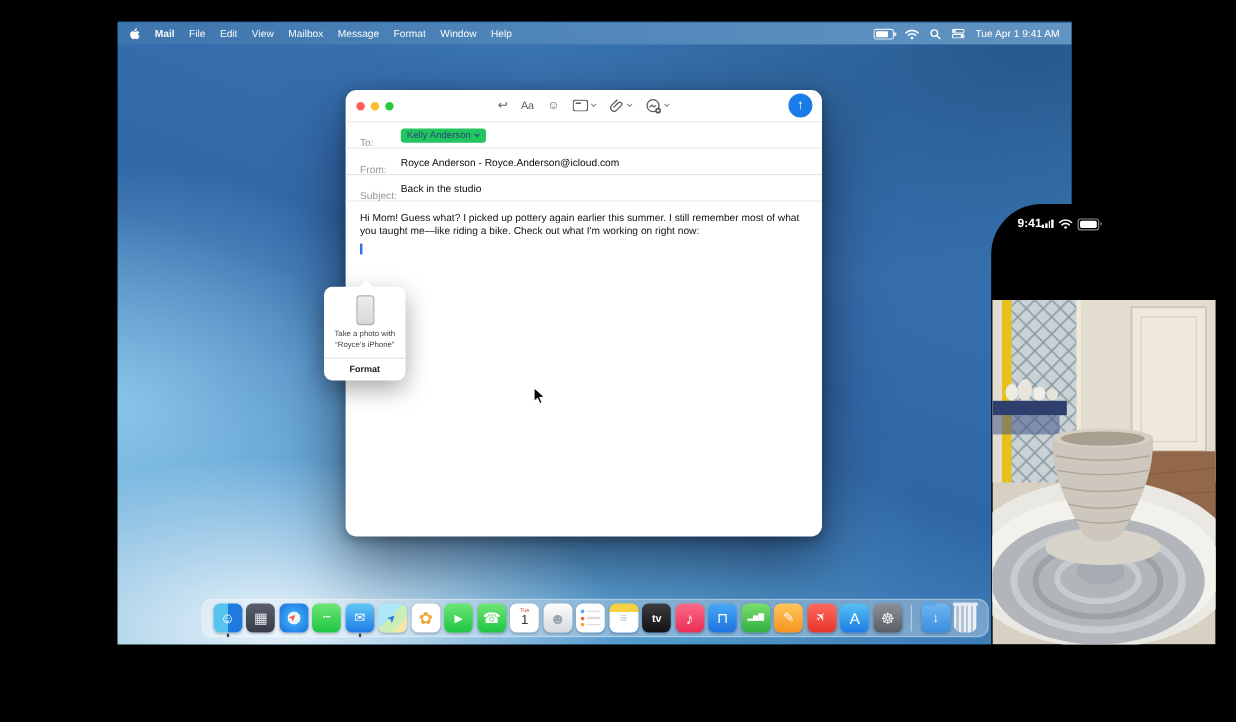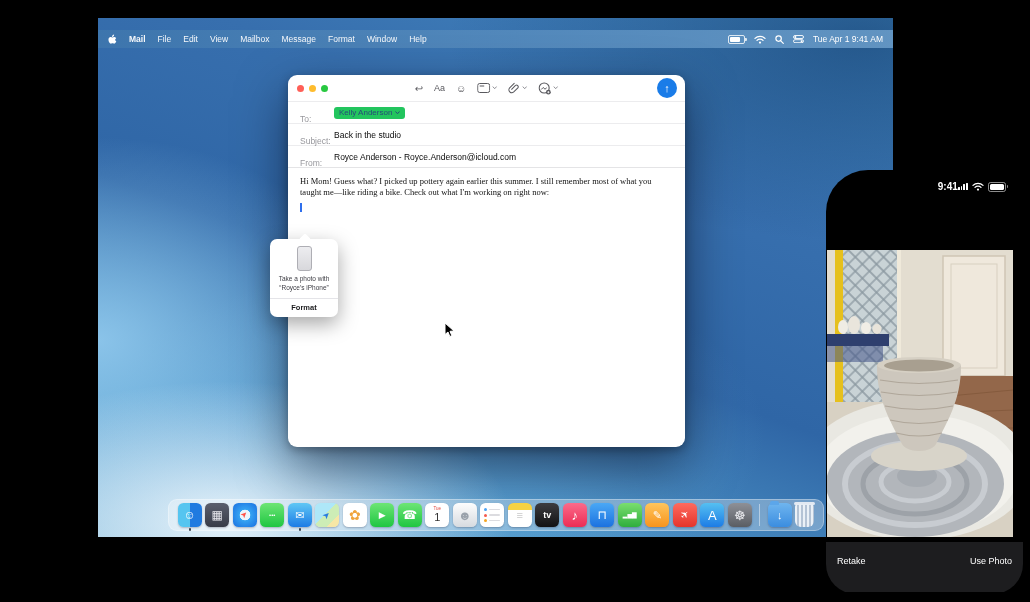--- a/index.html
+++ b/index.html
@@ -9,21 +9,21 @@
   
   .desktop{position:absolute;left:98px;top:18px;width:795px;height:519px;overflow:hidden;
     background:
       radial-gradient(60% 45% at 16% 97%, rgba(238,247,253,.95), rgba(238,247,253,0) 60%),
       radial-gradient(55% 60% at 0% 62%, rgba(150,205,240,.85), rgba(150,205,240,0) 65%),
       radial-gradient(70% 55% at 42% 80%, rgba(110,175,225,.45), rgba(110,175,225,0) 60%),
       radial-gradient(80% 60% at 96% 4%, rgba(13,52,100,.55), rgba(13,52,100,0) 65%),
       linear-gradient(200deg,#4488c0 0%,#376fae 30%,#2f66a6 55%,#4e96c8 80%,#7ab6d9 100%);}
 
   
-  .menubar{position:absolute;top:12px;left:0;right:0;height:18px;display:flex;align-items:center;
+  .menubar{position:absolute;top:1px;left:0;right:0;height:18px;display:flex;align-items:center;
     padding:0 10px;color:#fff;font-size:8.5px;
     background:linear-gradient(90deg,rgba(62,118,173,.9),rgba(112,162,206,.8));}
   .menubar .apple{display:flex;align-items:center;margin-right:12px;}
   .mitem{margin-right:12px;opacity:.95;}
   .mitem.bold{font-weight:bold;}
   .menu-right{margin-left:auto;display:flex;align-items:center;gap:9px;}
   .battery{width:15px;height:7px;border:1px solid rgba(255,255,255,.8);border-radius:2px;position:relative;}
   .battery i{position:absolute;left:1px;top:1px;bottom:1px;width:10px;background:#fff;border-radius:1px;}
   .battery em{position:absolute;right:-3px;top:2px;width:1.5px;height:3px;background:rgba(255,255,255,.8);border-radius:0 1px 1px 0;}
   .clock{font-size:8.5px;white-space:nowrap;}
@@ -36,21 +36,21 @@
   .tl span{width:7px;height:7px;border-radius:50%;display:block;}
   .tb-icons{position:absolute;left:50%;transform:translateX(-50%);display:flex;align-items:center;gap:11px;color:#59595e;}
   .tb-btn{display:flex;align-items:center;gap:2px;color:#59595e;}
   .tb-txt{font-size:9px;}
   .send{position:absolute;right:8px;top:3px;width:20px;height:20px;border-radius:50%;color:#fff;
         display:flex;align-items:center;justify-content:center;font-size:11px;font-weight:bold;}
   .rows{border-top:1px solid #ececee;}
   .row{height:21px;display:flex;align-items:center;padding:0 12px;border-bottom:1px solid #ececee;font-size:8.5px;color:#0a0a0a;}
   .row .lbl{color:#98989d;width:34px;flex:0 0 auto;margin-top:12px;}
   .pill{border-radius:3px;padding:1.5px 5px;font-size:8px;display:flex;align-items:center;gap:3px;}
-  .mbody{padding:8px 12px;font-size:8.5px;line-height:1.35;color:#111;font-family:Liberation Serif, serif;}
+  .mbody{padding:8px 12px;font-size:8.5px;line-height:1.35;color:#111;}
   .caret{display:inline-block;width:1.5px;height:9px;background:#2f6fed;margin-top:4px;}
 
   
   .popover{position:absolute;left:172px;top:221px;width:68px;background:#fff;border-radius:7px;
     box-shadow:0 7px 20px rgba(0,0,0,.35);text-align:center;}
   .popover:before{content:"";position:absolute;top:-4px;left:31px;width:8px;height:8px;background:#fff;transform:rotate(45deg);border-radius:1px;}
   .pop-phone{width:13px;height:23px;margin:7px auto 0;border:1px solid #aeaeb4;border-radius:3px;
     background:linear-gradient(180deg,#ededf0,#d8d8dc);}
   .pop-txt{font-size:6.5px;color:#3c3c43;line-height:1.35;margin-top:4px;padding:0 3px;}
   .pop-div{border-top:1px solid #e4e4e8;margin-top:5px;}
@@ -75,21 +75,21 @@
   .rem .rd{width:3px;height:3px;border-radius:50%;}
   .rem .rl{flex:1;height:1.5px;background:#dcdce0;border-radius:1px;}
   .dsep{width:1px;height:22px;background:rgba(255,255,255,.45);margin:0 4px;}
   .trash{width:19px;height:23px;border-radius:3px 3px 6px 6px;position:relative;box-shadow:none;
     background:repeating-linear-gradient(90deg,rgba(255,255,255,.85) 0 2px,rgba(196,204,216,.8) 2px 4px);}
   .trash .lid{position:absolute;top:-2px;left:-1px;right:-1px;height:3px;border-radius:2px;background:rgba(232,237,244,.95);}
   .ftab{position:absolute;top:-2px;left:2px;width:9px;height:4px;border-radius:2px 2px 0 0;background:#5ca6ea;}
 
   
   .iphone{position:absolute;left:826px;top:170px;width:197px;height:424px;background:#000;border-radius:42px 42px 30px 30px;overflow:hidden;}
-  .pstatus{position:absolute;top:11px;left:22px;right:17px;display:flex;justify-content:flex-end;align-items:center;color:#fff;}
+  .pstatus{position:absolute;top:11px;left:22px;right:17px;display:flex;justify-content:flex-start;align-items:center;color:#fff;}
   .ptime{font-size:10px;font-weight:bold;}
   .pright{display:flex;align-items:center;gap:4px;}
   .sig{display:flex;align-items:flex-end;gap:1px;}
   .sig i{width:1.8px;background:#fff;border-radius:.5px;display:block;}
   .pbat{width:16px;height:8px;border:1px solid rgba(255,255,255,.55);border-radius:2.5px;position:relative;}
   .pbat i{position:absolute;left:1px;top:1px;bottom:1px;right:1px;background:#fff;border-radius:1.5px;}
   .pbat em{position:absolute;right:-3px;top:2px;width:1.5px;height:3.5px;background:rgba(255,255,255,.55);border-radius:0 1px 1px 0;}
   .photo{position:absolute;left:1px;top:80px;width:186px;height:287px;}
   .pbar{position:absolute;left:0;top:372px;width:197px;height:50px;background:#1d1d1f;
     display:flex;justify-content:space-between;align-items:flex-start;padding:14px 11px 0;box-sizing:border-box;}
@@ -179,27 +179,27 @@
       <div class="rows">
         <div class="row">
           <span class="lbl">To:</span>
           <span class="pill" style="background:#22c55e;color:#274b79">
             <span>Kelly Anderson</span>
             <svg width="5" height="4" viewBox="0 0 5 4">
                 <path d="M0.5 0.5 L2.5 2.7 L4.5 0.5" stroke="#274b79" fill="none"></path>
               </svg>
           </span>
         </div>
+        <div class="row" style="border-bottom:1px solid #e4e4e6">
+          <span class="lbl">From:</span>
+          <span>Royce Anderson - Royce.Anderson@icloud.com</span>
+        </div>
         <div class="row">
           <span class="lbl">Subject:</span>
           <span>Back in the studio</span>
-        </div>
-        <div class="row" style="border-bottom:1px solid #e4e4e6">
-          <span class="lbl">From:</span>
-          <span>Royce Anderson - Royce.Anderson@icloud.com</span>
         </div>
       </div>
       <div class="mbody">
         <div>Hi Mom! Guess what? I picked up pottery again earlier this summer. I still remember most of what you taught me—like riding a bike. Check out what I'm working on right now:</div>
         <span class="caret"></span>
       </div>
     </div>
 
     <div class="popover">
       <div class="pop-phone"></div>
@@ -367,18 +367,14 @@
       <path d="M50 116 C50 109 134 109 134 116 C134 150 120 172 110 192 C106 204 78 204 74 192 C64 172 50 150 50 116 Z" fill="#ffffff" opacity="0.12"></path>
       <ellipse cx="92" cy="115" rx="42" ry="8" fill="#d6d0c4"></ellipse>
       <ellipse cx="92" cy="115.5" rx="35" ry="6" fill="#a89f90"></ellipse>
       <path d="M53 130 Q92 137 131 130" stroke="#77695a" stroke-width="1.2" fill="none" opacity="0.35"></path>
       <path d="M54 142 Q92 149 130 142" stroke="#77695a" stroke-width="1.2" fill="none" opacity="0.35"></path>
       <path d="M58 156 Q92 163 126 156" stroke="#77695a" stroke-width="1.2" fill="none" opacity="0.35"></path>
       <path d="M63 170 Q92 177 121 170" stroke="#77695a" stroke-width="1.2" fill="none" opacity="0.35"></path>
       <path d="M69 183 Q92 189 115 183" stroke="#77695a" stroke-width="1.2" fill="none" opacity="0.35"></path>
     </svg>
 
-    <div class="pbar">
-      <span class="pbtn">Retake</span>
-      <span class="pbtn">Use Photo</span>
-    </div>
   </div>
 </div>
 
 </body></html>

